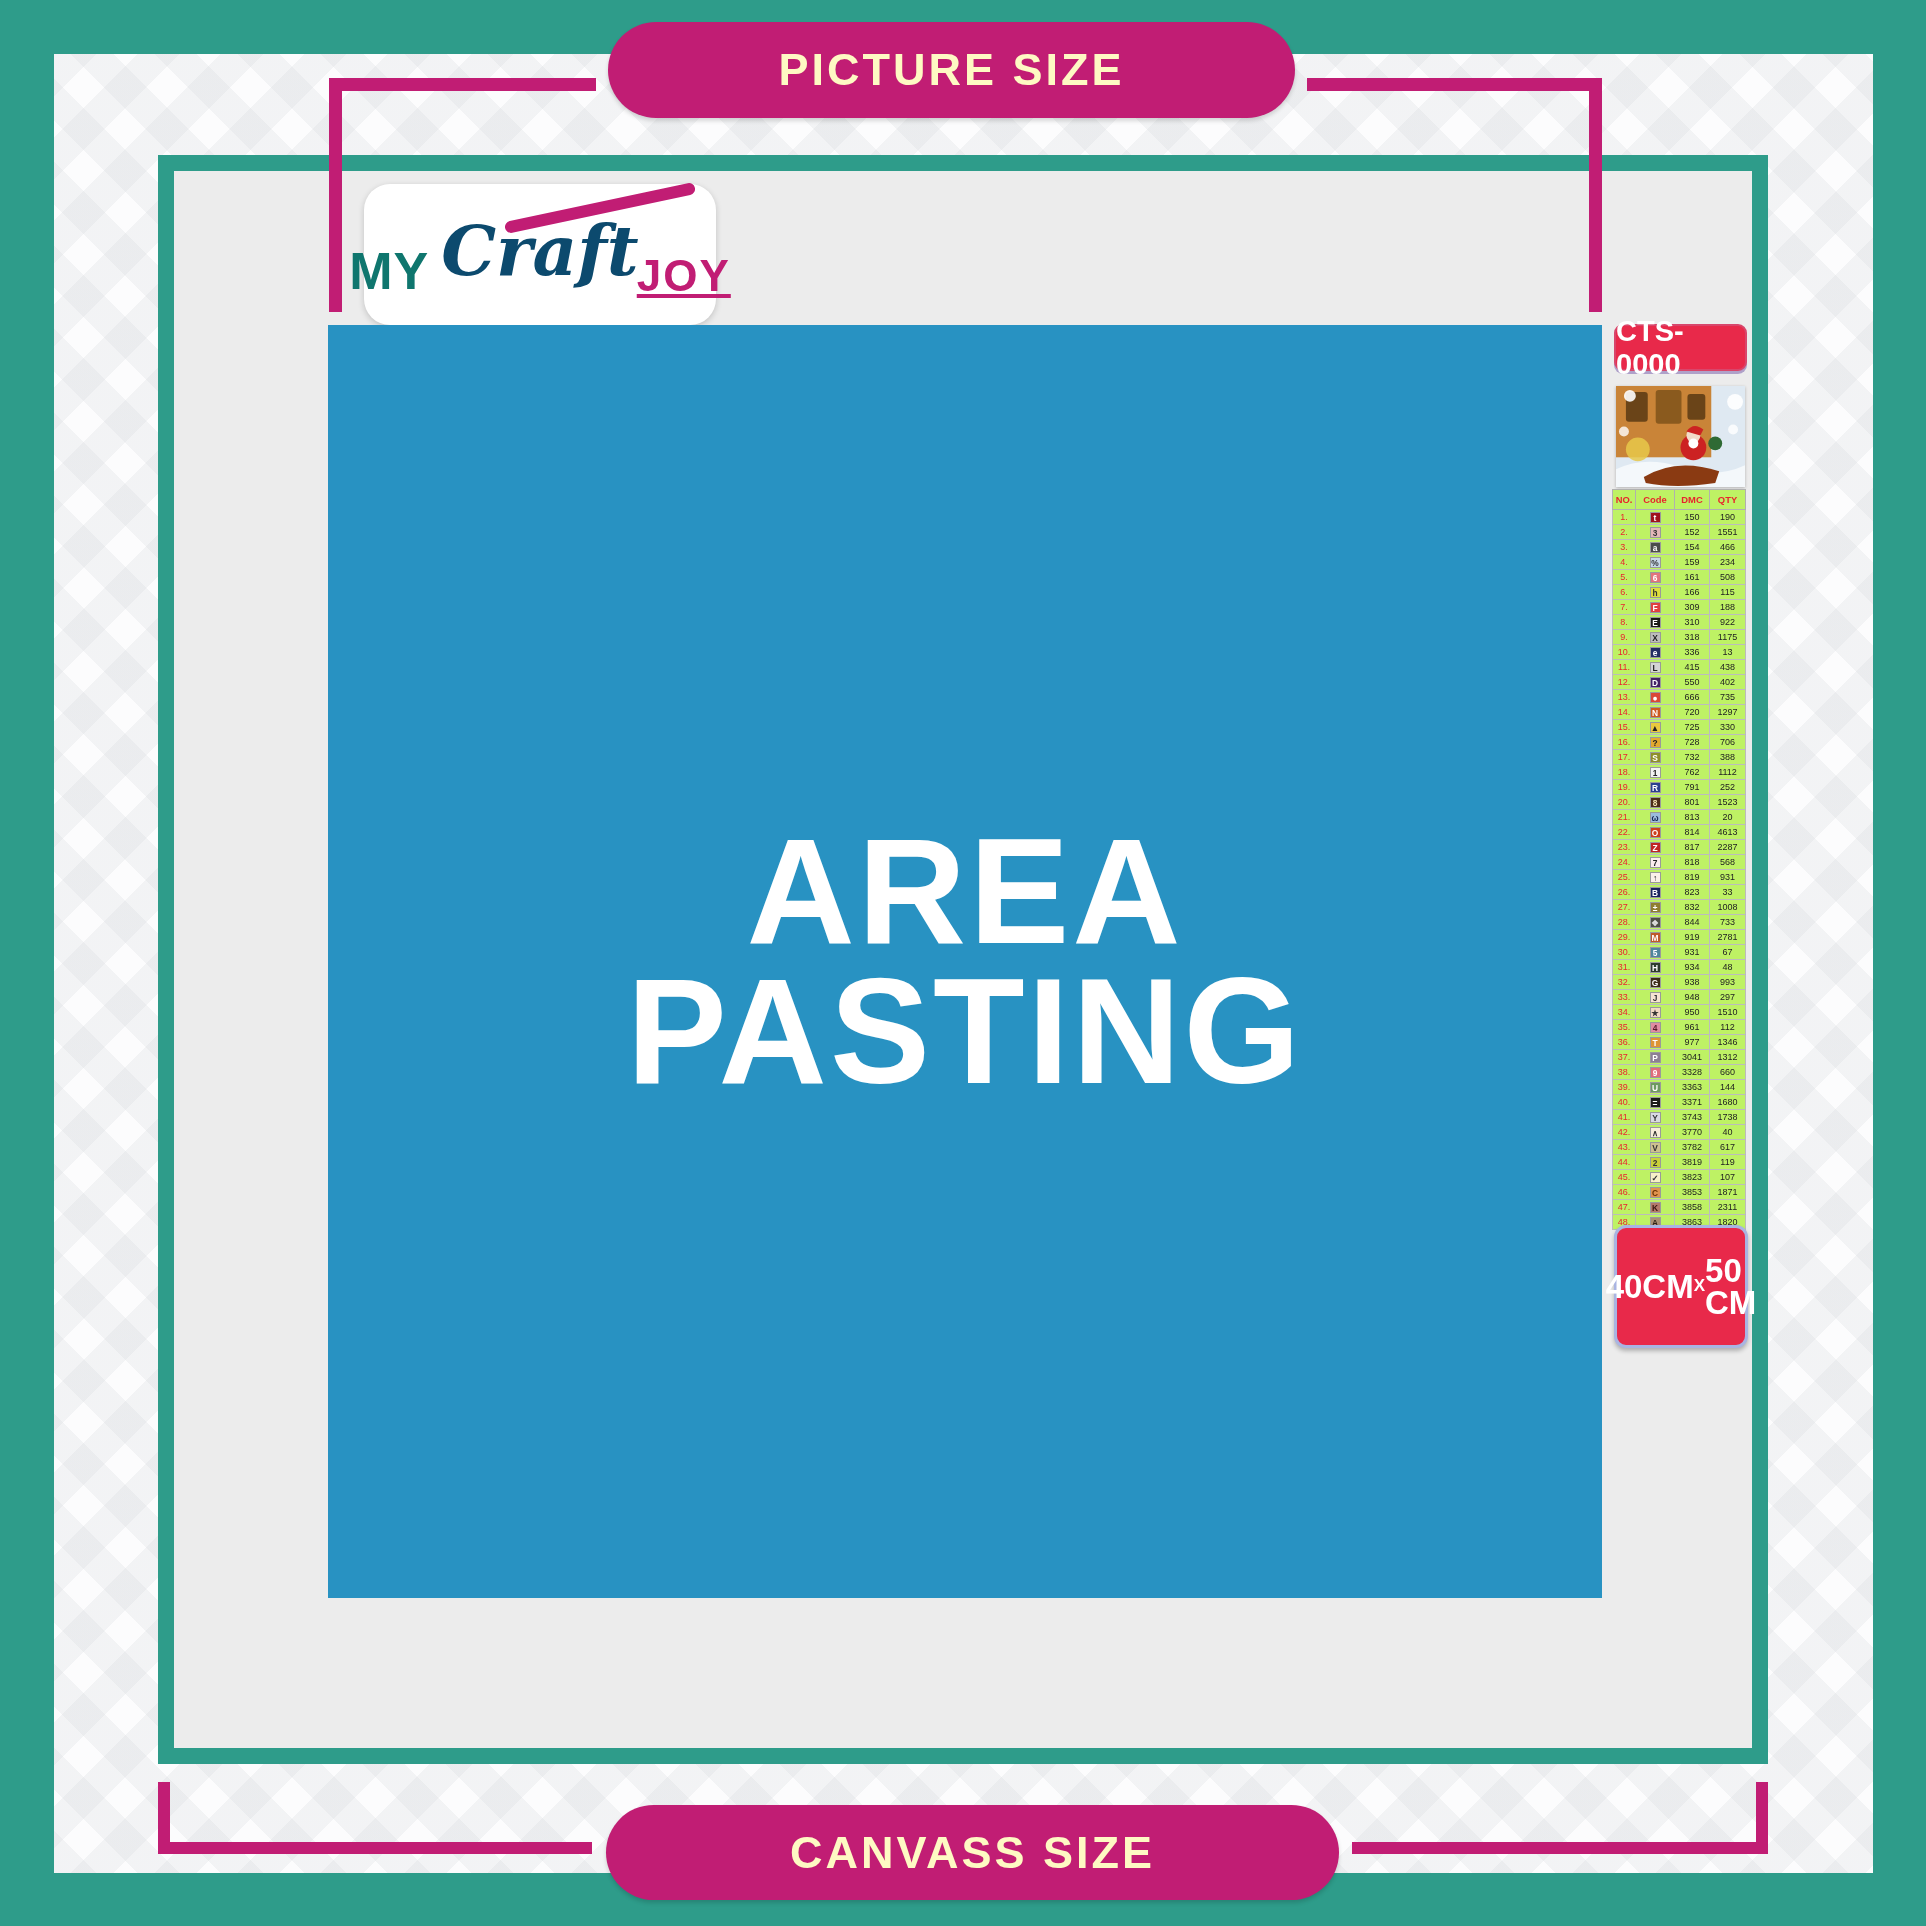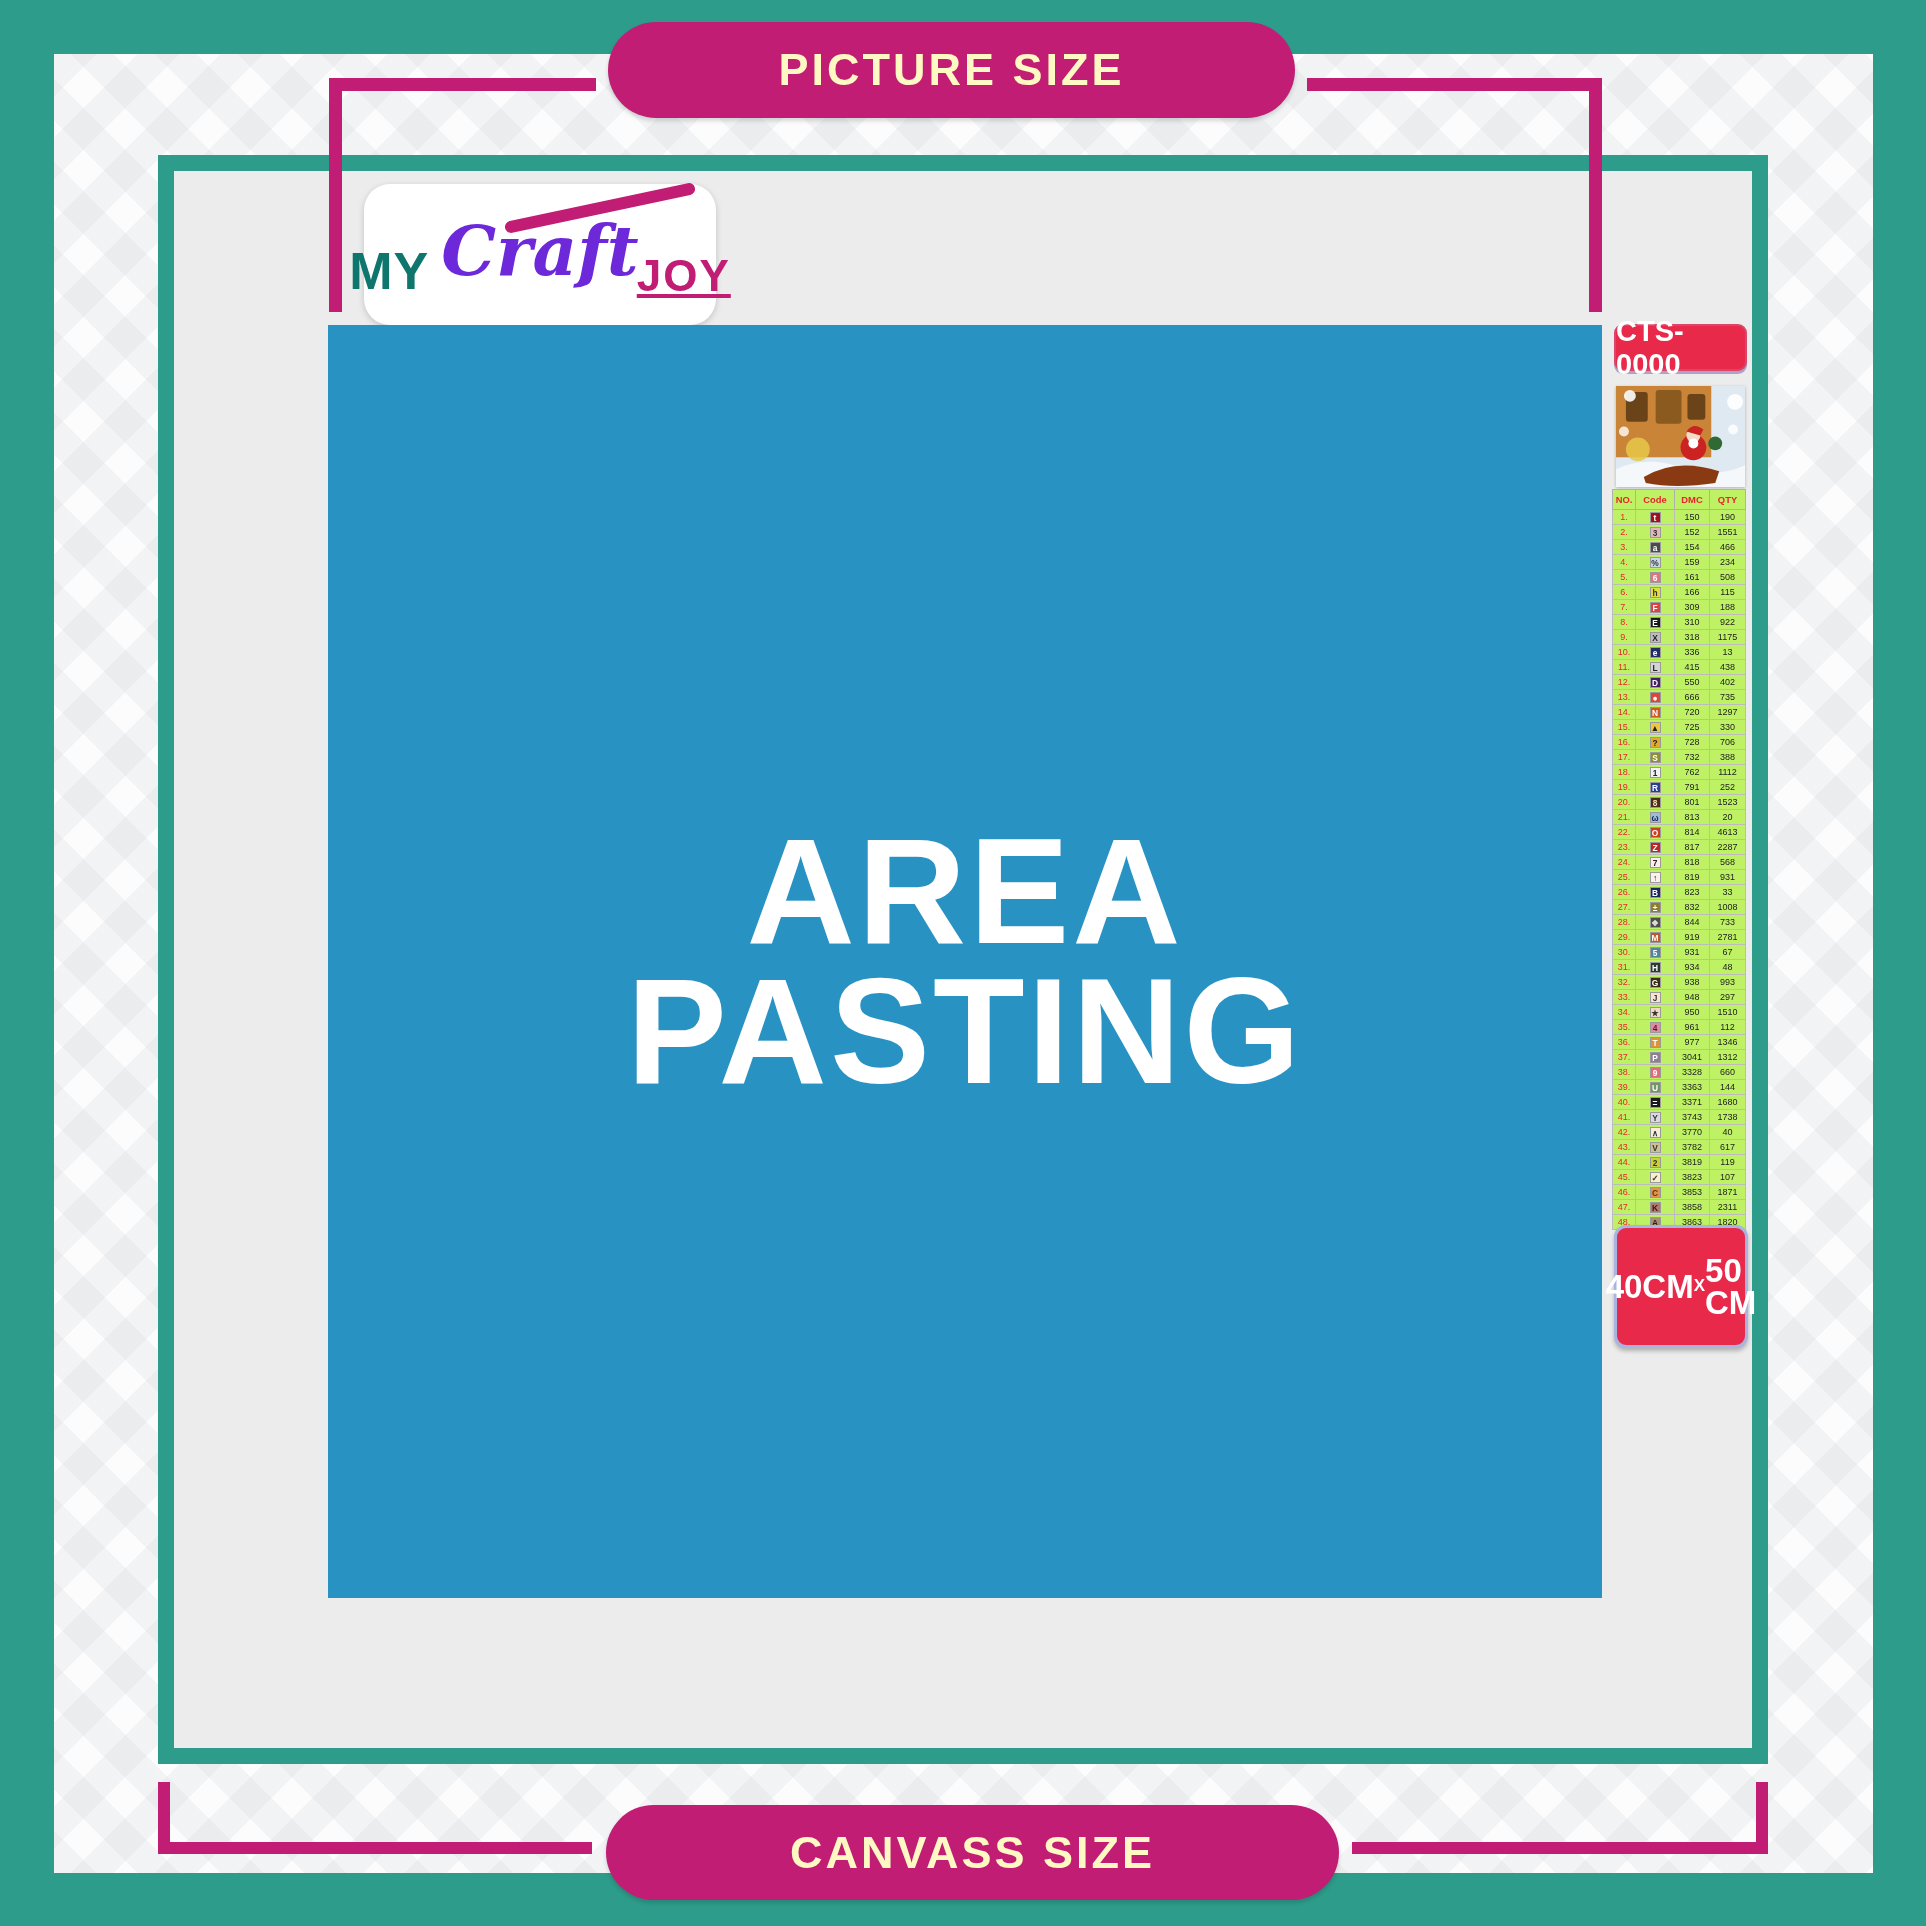--- a/index.html
+++ b/index.html
@@ -36,21 +36,21 @@
     font-size:45px; letter-spacing:3px; box-shadow:0 3px 4px rgba(0,0,0,.15);}
   .pill-top{left:608px; top:22px; width:687px; height:96px;}
   .pill-bottom{left:606px; top:1805px; width:733px; height:95px;}
 
   
   .logo{position:absolute; left:364px; top:184px; width:352px; height:141px;
     background:#fff; border-radius:26px; box-shadow:0 2px 6px rgba(0,0,0,.18);
     display:flex; align-items:center; justify-content:center;}
   .logo-my{color:#0f766e; font-weight:bold; font-size:52px; letter-spacing:1px;
     align-self:flex-end; margin:0 16px 24px 0;}
-  .logo-craft{color:#6d28d9; font-family:"DejaVu Serif", serif; font-style:italic;
+  .logo-craft{color:#0c4a6e; font-family:"DejaVu Serif", serif; font-style:italic;
     font-weight:bold; font-size:69px; margin:0 -2px 8px -4px; position:relative; z-index:1;}
   .logo-joy{color:#c11d74; font-weight:bold; font-size:44px; letter-spacing:2px;
     align-self:flex-end; margin:0 0 24px 0;text-decoration:underline;}
   .logo-swoosh{position:absolute; left:139px; top:18px; width:194px; height:12px;
     background:#c11d74; border-radius:8px; transform:rotate(-12deg); z-index:2;}
 
   
   .pasting{position:absolute; left:328px; top:325px; width:1274px; height:1273px;
     background:#2892c2; display:flex; flex-direction:column; align-items:center;
     justify-content:center;}

